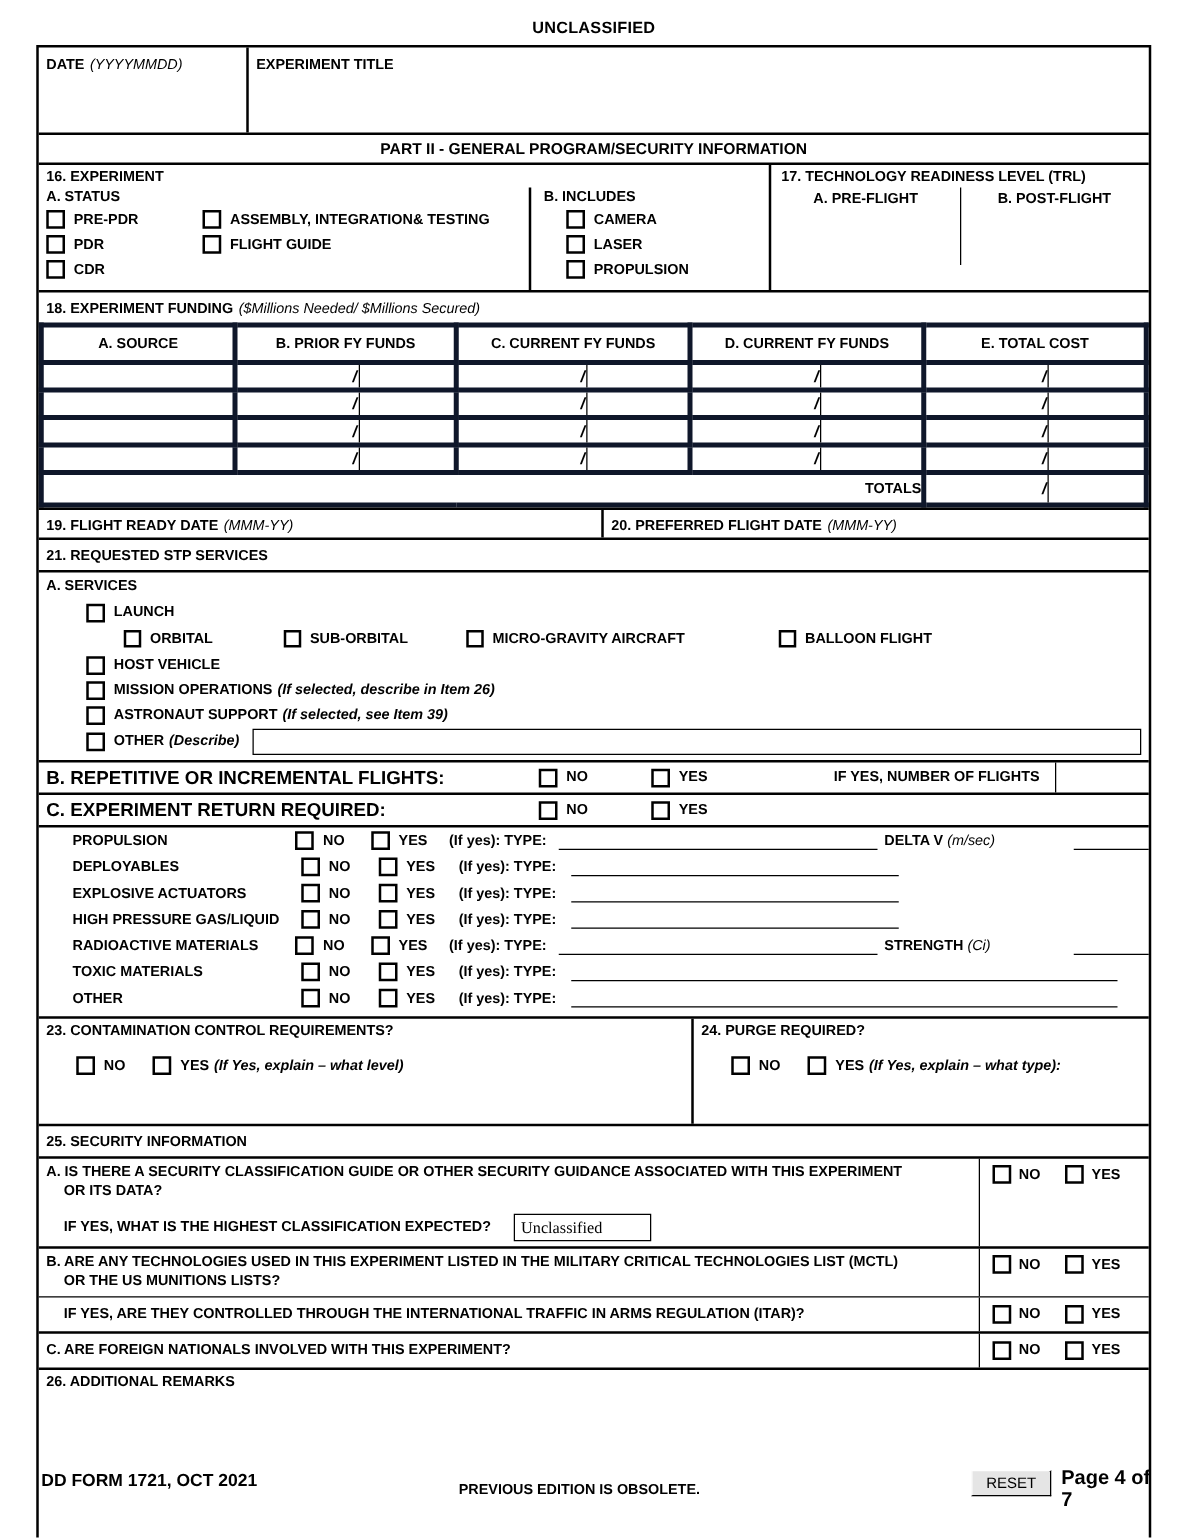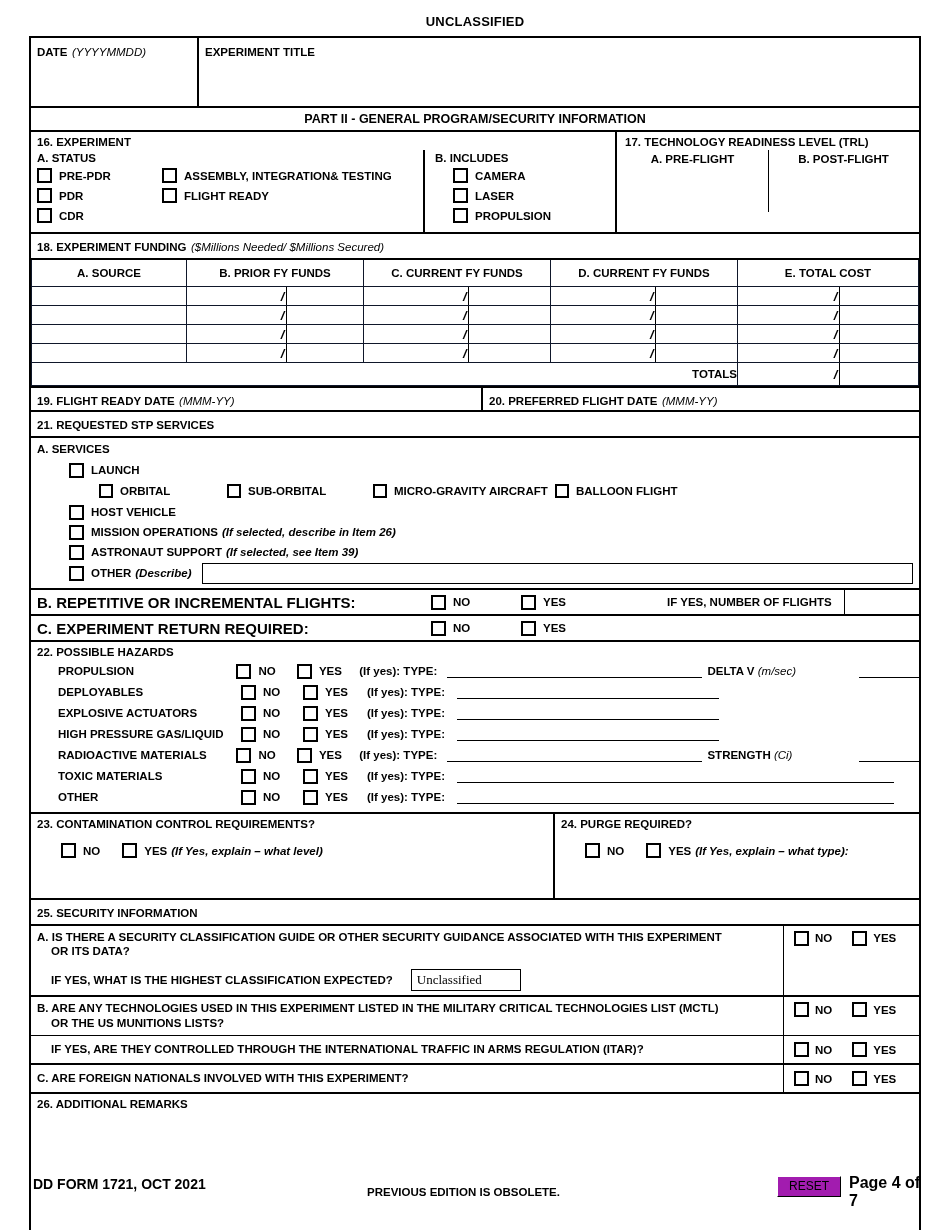--- a/index.html
+++ b/index.html
@@ -64,21 +64,21 @@
   .statcol2{width:240px;}
 
   .trlhead{padding:3px 6px 1px 8px;}
   .trlsub{display:flex;position:relative;height:22px;}
   .trlA,.trlB{flex:1;text-align:center;font-size:11.5px;font-weight:bold;padding-top:3px;}
   .trldiv{position:absolute;left:50%;top:0;width:1px;height:62px;background:#000;}
 
   
   .s18head{padding:3px 6px;}
   .ftable{width:100%;border-collapse:collapse;table-layout:fixed;}
-  .ftable th,.ftable td{border:1px solid #0f172a;padding:0;}
+  .ftable th,.ftable td{border:4px solid #0f172a;padding:0;}
   .ftable th{
     font-size:11.5px;font-weight:bold;height:26px;text-align:center;
   }
   .ftable td.money{height:18px;position:relative;}
   .slashcell{position:relative;height:100%;}
   .slashcell .divline{
     position:absolute;left:56%;top:0;bottom:0;width:1px;background:#000;
   }
   .slashcell .slash{
     position:absolute;left:53.2%;top:50%;transform:translateY(-50%);
@@ -150,21 +150,21 @@
 
   .s26head{padding:3px 6px;}
   .s26body{height:118px;}
 
   
   .footer{position:absolute;left:29px;top:1172px;width:892px;height:40px;}
   .ff-left{position:absolute;left:4px;top:4px;font-size:14px;font-weight:bold;}
   .ff-mid{position:absolute;left:338px;top:14px;font-size:11.5px;font-weight:bold;}
   .ff-reset{
     position:absolute;left:748px;top:4px;width:62px;height:19px;
-    background:#a21caf;border:1px solid #000;
+    background:#e5e5e5;border:1px solid #000;
     border-top-color:#ffffff;border-left-color:#ffffff;
     font-size:12px;text-align:center;line-height:18px;
     font-family:"Liberation Sans", sans-serif;color:#000;
   }
   .ff-page{position:absolute;left:820px;top:2px;font-size:16px;font-weight:bold;}
 </style>
 </head>
 <body>
 
 <div class="page">
@@ -206,21 +206,21 @@
                   <span class="cblabel">CDR</span>
                 </div>
               </div>
               <div class="statcol2">
                 <div class="cbrow">
                   <span class="cb"></span>
                   <span class="cblabel">ASSEMBLY, INTEGRATION&amp; TESTING</span>
                 </div>
                 <div class="cbrow">
                   <span class="cb"></span>
-                  <span class="cblabel">FLIGHT READY</span>
+                  <span class="cblabel">FLIGHT GUIDE</span>
                 </div>
               </div>
             </div>
           </div>
           <div class="s16inc bl">
             <div class="lbl">B. INCLUDES</div>
             <div class="cbrow" style="margin-left:18px">
               <span class="cb"></span>
               <span class="cblabel">CAMERA</span>
             </div>
@@ -419,21 +419,21 @@
 
       <div class="svcrow2">
         <div class="svcitem" style="width:128px">
           <span class="cb cbsm"></span>
           <span class="cblabel">ORBITAL</span>
         </div>
         <div class="svcitem" style="width:146px">
           <span class="cb cbsm"></span>
           <span class="cblabel">SUB-ORBITAL</span>
         </div>
-        <div class="svcitem" style="width:182px">
+        <div class="svcitem" style="width:250px">
           <span class="cb cbsm"></span>
           <span class="cblabel">MICRO-GRAVITY AIRCRAFT</span>
         </div>
         <div class="svcitem">
           <span class="cb cbsm"></span>
           <span class="cblabel">BALLOON FLIGHT</span>
         </div>
       </div>
 
       <div class="cbrow svc-indent1">
@@ -481,21 +481,20 @@
         <span class="cb"></span>
         <span class="cblabel">NO</span>
       </div>
       <div class="bcyes">
         <span class="cb"></span>
         <span class="cblabel">YES</span>
       </div>
     </div>
 
     <div class="bt">
-      <div class="s22head lbl">22. POSSIBLE HAZARDS</div>
 
       <div class="hzrow">
         <div class="hzname">PROPULSION</div>
         <div class="hzno">
             <span class="cb"></span>
             <span class="cblabel">NO</span>
           </div>
         <div class="hzyes">
             <span class="cb"></span>
             <span class="cblabel">YES</span>

